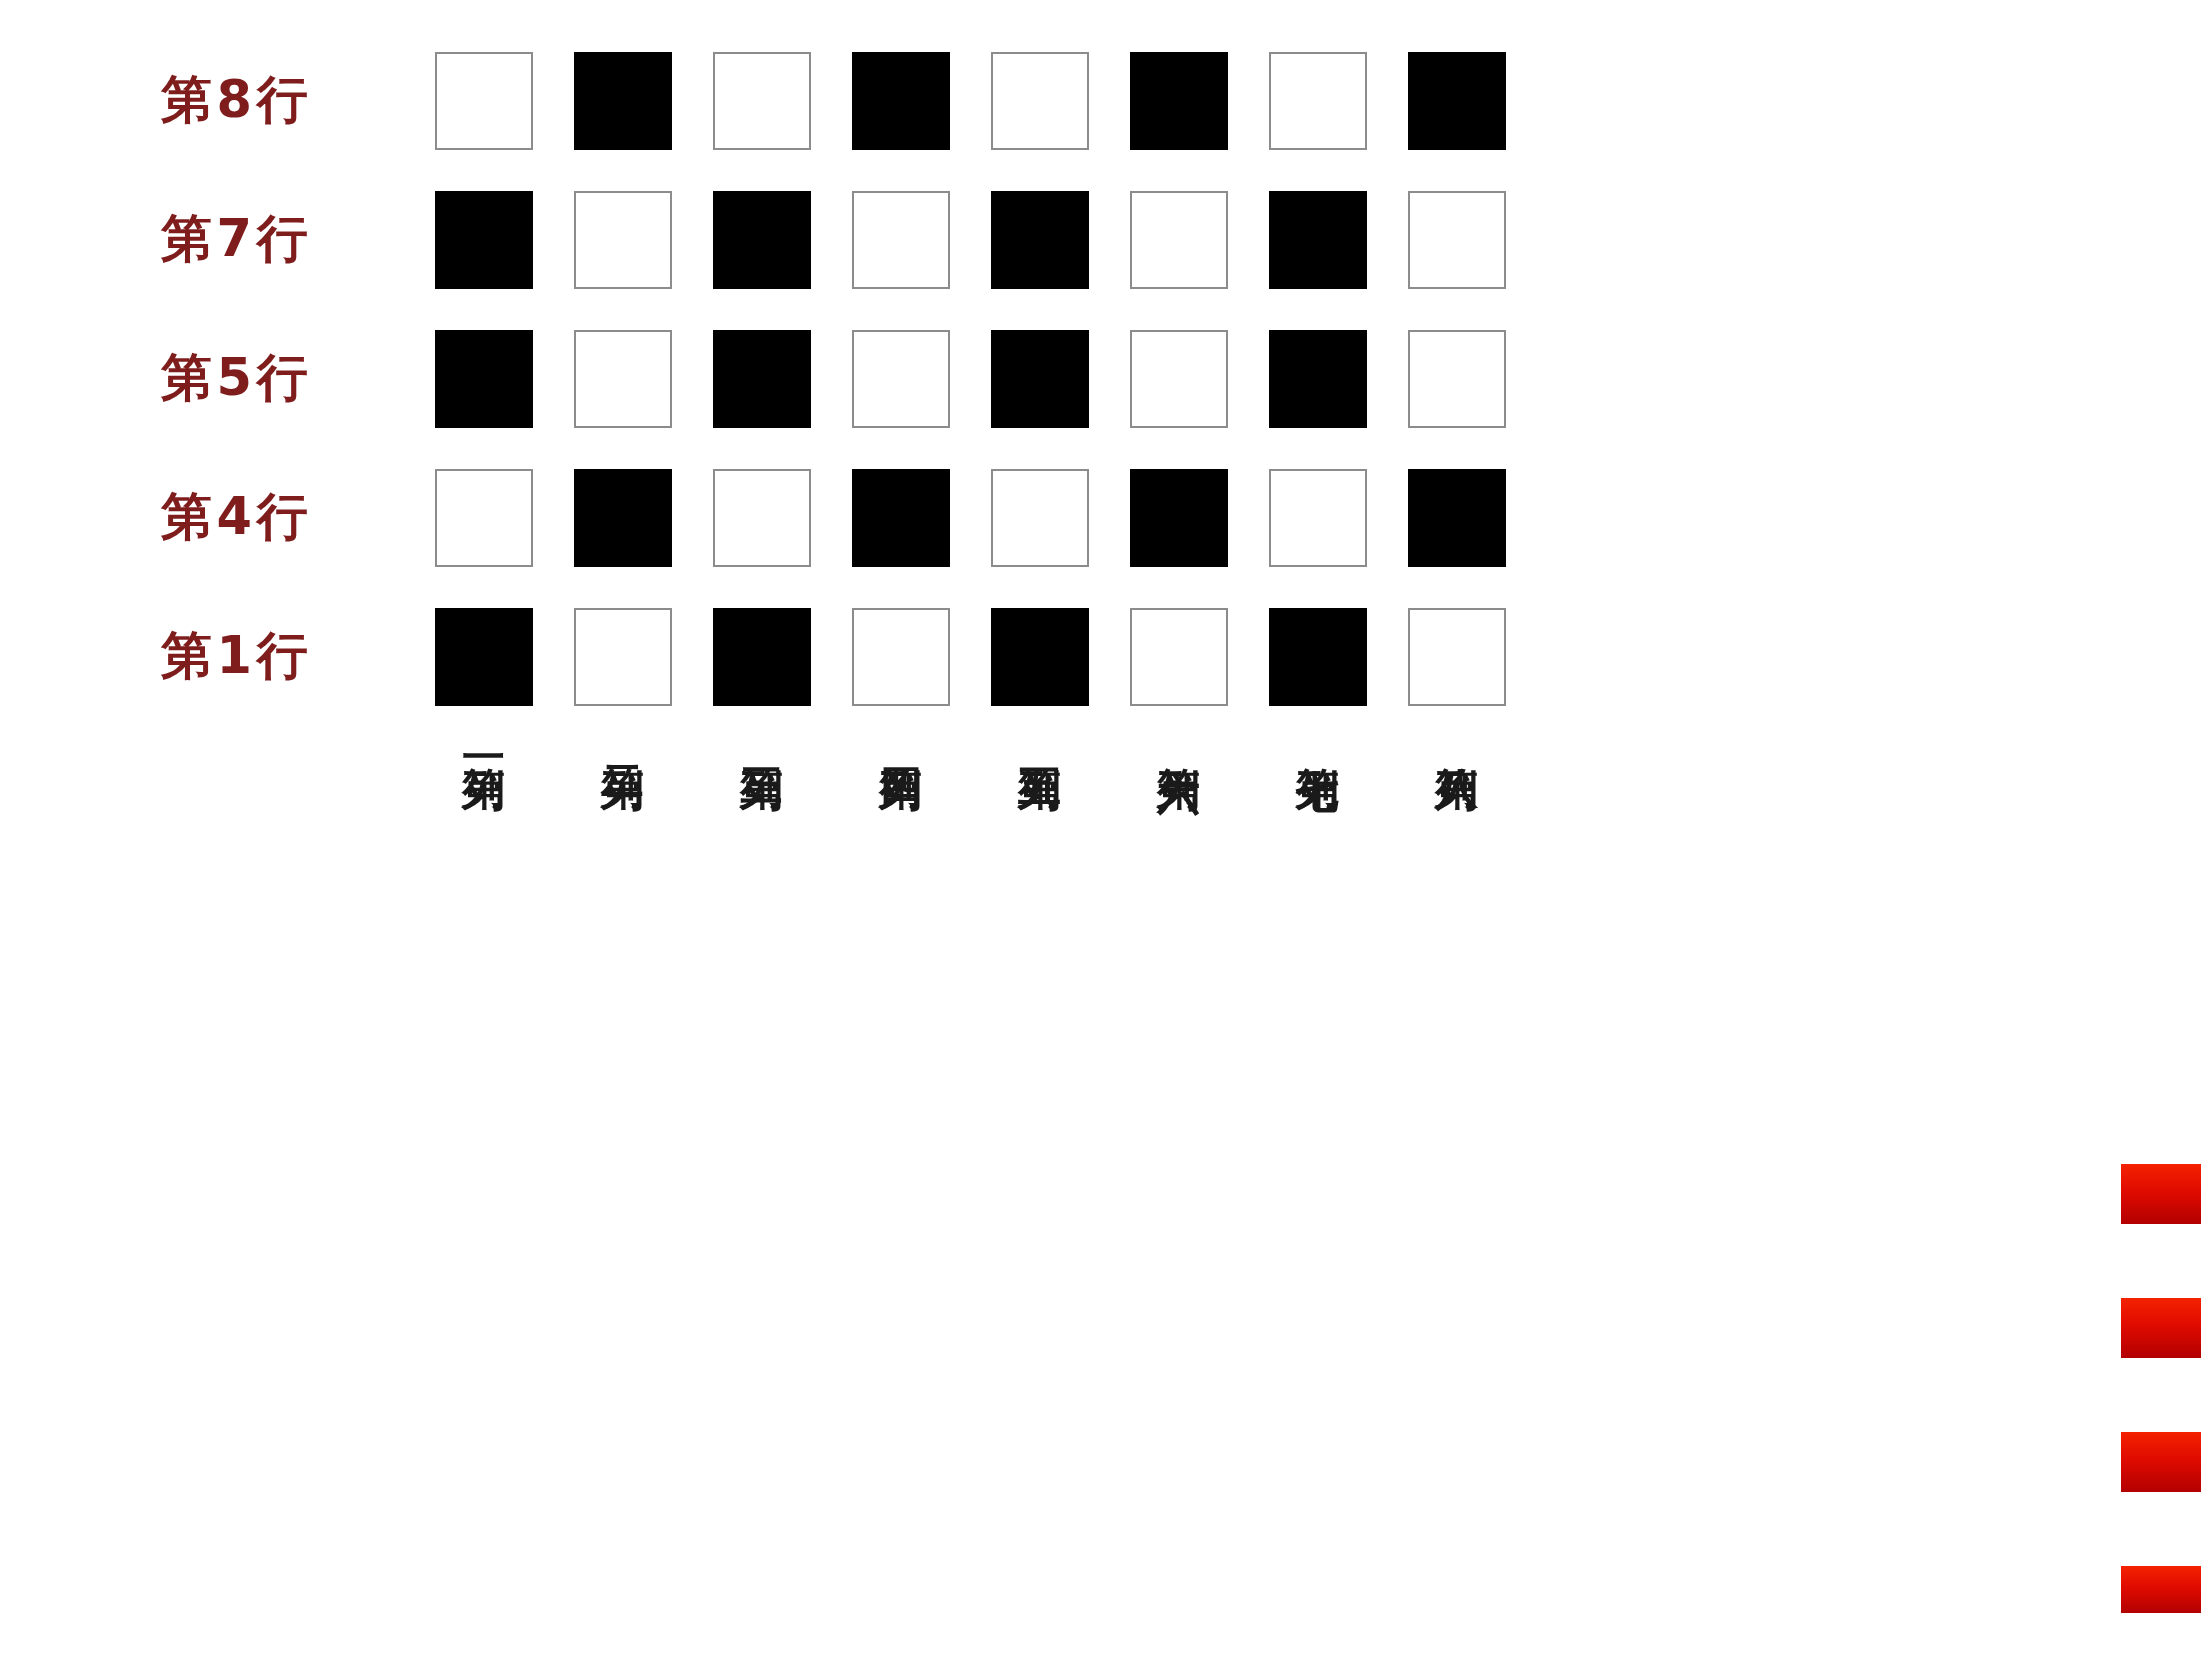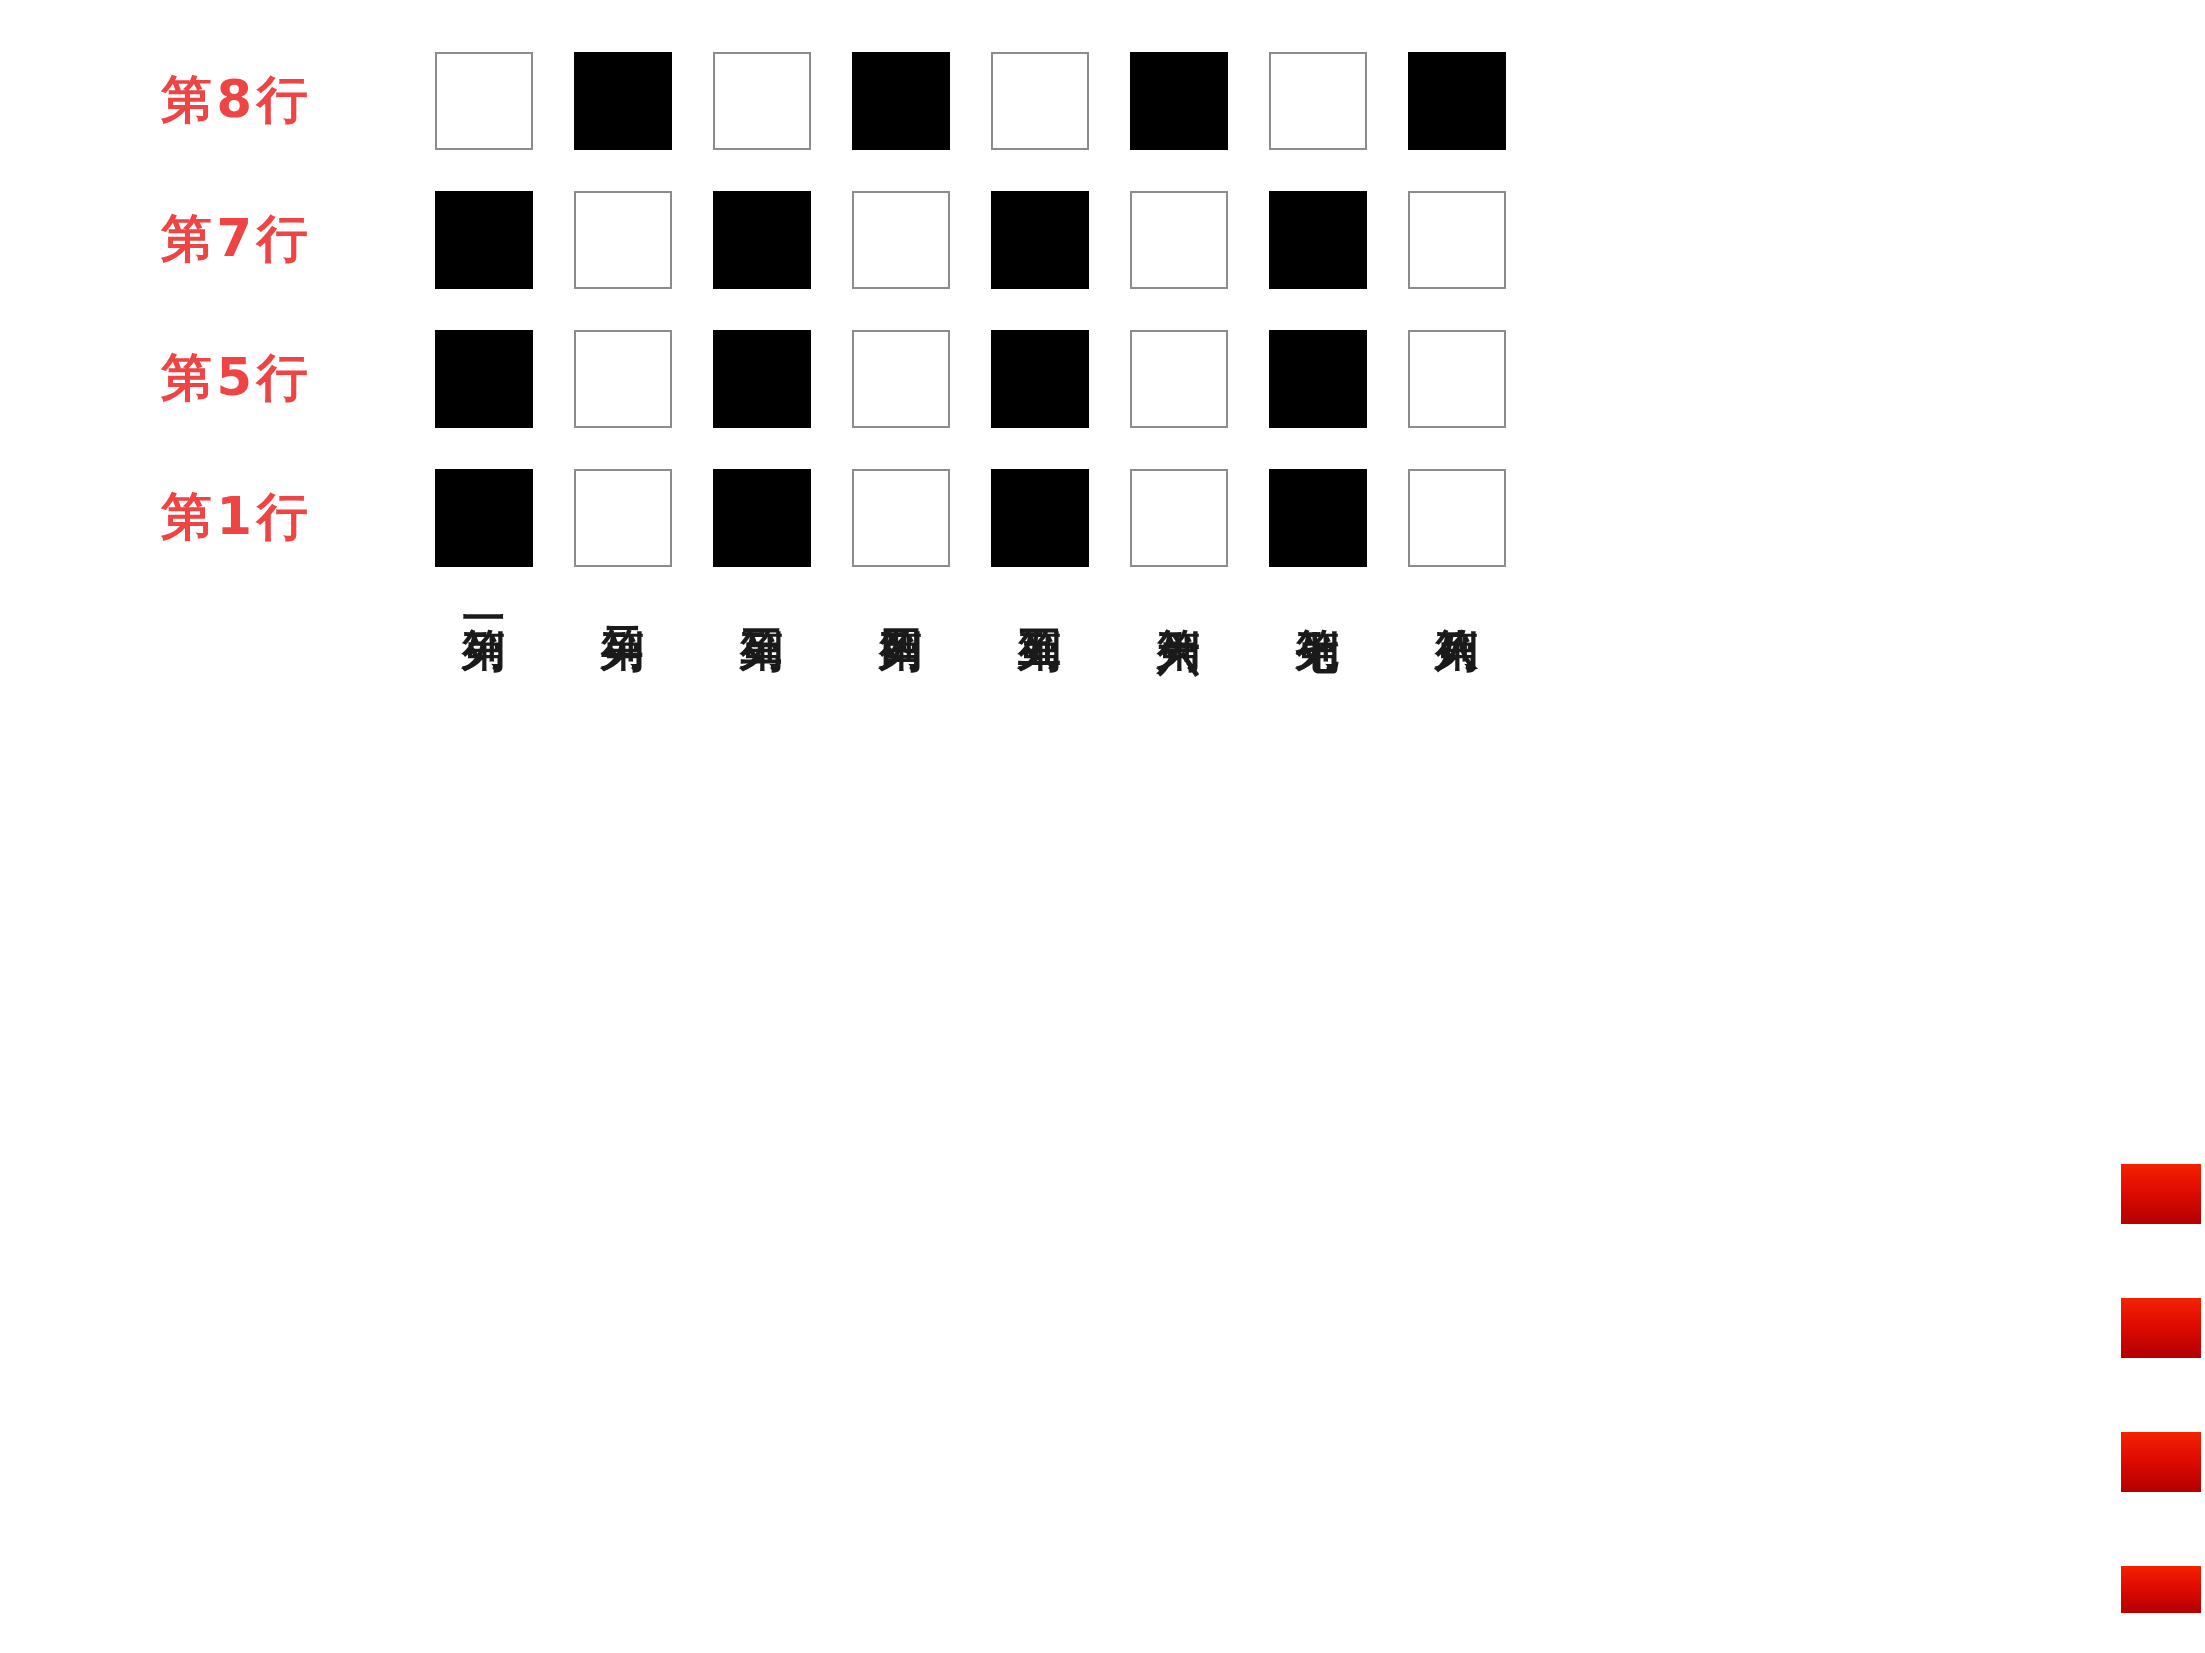--- a/index.html
+++ b/index.html
@@ -39,21 +39,21 @@
     margin: 0;
   }
 
   .row-label {
     width: 253px;
     height: 139px;
     text-align: left;
     vertical-align: middle;
     font-size: 51px;
     font-weight: bold;
-    color: #ef4444;
+    color: #7f1d1d;
     letter-spacing: 4.6px;
     white-space: nowrap;
     font-family: "DejaVu Sans", "Liberation Sans", sans-serif;
     padding-left: 41px;
   }
 
   .cell {
     width: 139px;
     height: 139px;
     text-align: center;
@@ -205,20 +205,47 @@
               <div class="sq light"></div>
             </td>
             <td class="cell">
               <div class="sq dark"></div>
             </td>
             <td class="cell">
               <div class="sq light"></div>
             </td>
           </tr>
           <tr>
+            <td class="row-label">第4行</td>
+            <td class="cell">
+              <div class="sq light"></div>
+            </td>
+            <td class="cell">
+              <div class="sq dark"></div>
+            </td>
+            <td class="cell">
+              <div class="sq light"></div>
+            </td>
+            <td class="cell">
+              <div class="sq dark"></div>
+            </td>
+            <td class="cell">
+              <div class="sq light"></div>
+            </td>
+            <td class="cell">
+              <div class="sq dark"></div>
+            </td>
+            <td class="cell">
+              <div class="sq light"></div>
+            </td>
+            <td class="cell">
+              <div class="sq dark"></div>
+            </td>
+          </tr>
+          <tr>
             <td class="row-label">第1行</td>
             <td class="cell">
               <div class="sq dark"></div>
             </td>
             <td class="cell">
               <div class="sq light"></div>
             </td>
             <td class="cell">
               <div class="sq dark"></div>
             </td>

